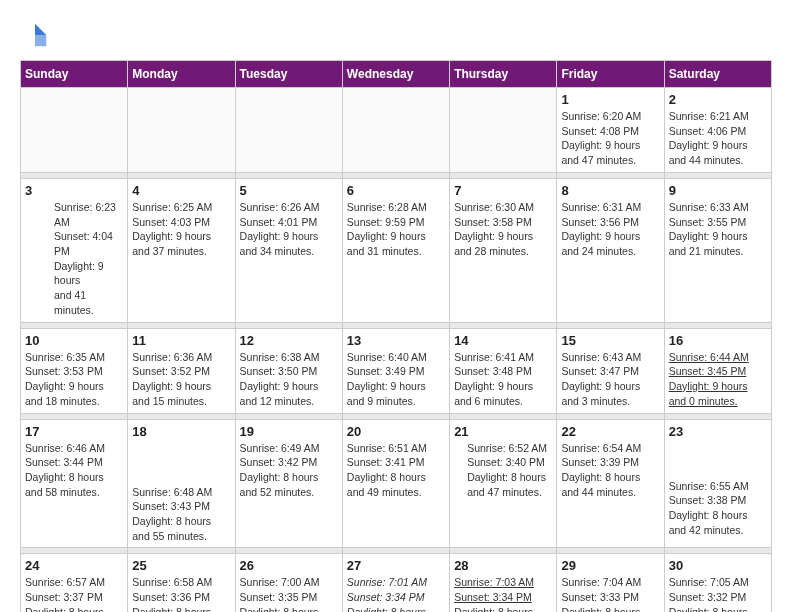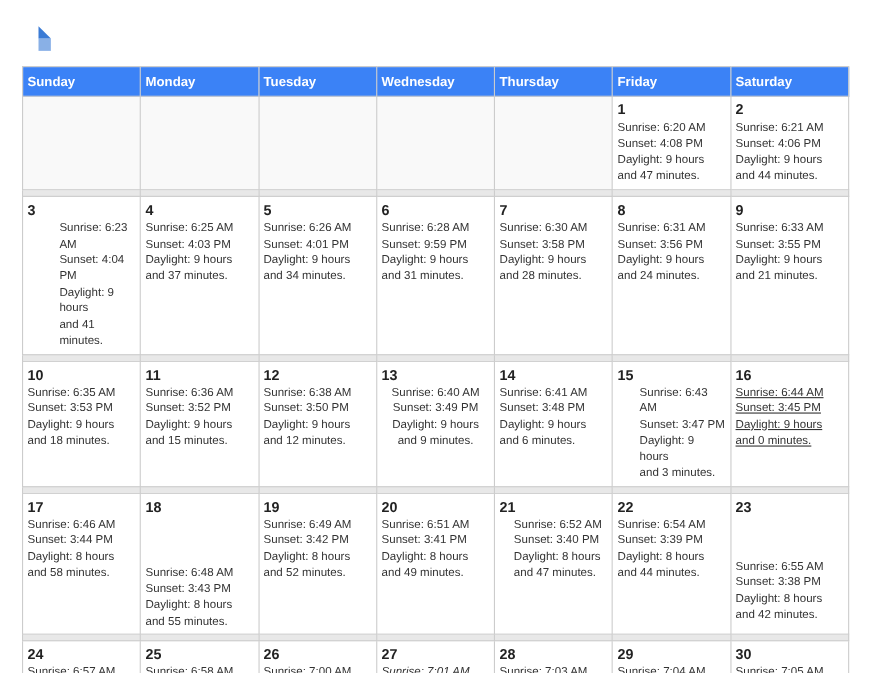--- a/index.html
+++ b/index.html
@@ -51,21 +51,21 @@
     .subtitle {
       font-size: 16px;
       color: #555;
     }
     .calendar {
       width: 100%;
       border-collapse: collapse;
       font-size: 11px;
     }
     .calendar th {
-      background-color: #3b82f6;
+      background-color: #701a75;
       color: #fff;
       padding: 6px 4px;
       text-align: left;
       font-size: 12px;
       font-weight: bold;
       border: 1px solid #ccc;
     }
     .calendar td {
       border: 1px solid #ccc;
       vertical-align: top;
@@ -236,35 +236,35 @@
         </td>
         <td>
           <span class="day-num">12</span>
           <div class="day-info" style="white-space: pre-line;">Sunrise: 6:38 AM
 Sunset: 3:50 PM
 Daylight: 9 hours
 and 12 minutes.</div>
         </td>
         <td>
           <span class="day-num">13</span>
-          <div class="day-info" style="white-space: pre-line; text-align: center;">Sunrise: 6:40 AM
+          <div class="day-info" style="white-space: pre-line;">Sunrise: 6:40 AM
 Sunset: 3:49 PM
 Daylight: 9 hours
 and 9 minutes.</div>
         </td>
         <td>
           <span class="day-num">14</span>
           <div class="day-info" style="white-space: pre-line;">Sunrise: 6:41 AM
 Sunset: 3:48 PM
 Daylight: 9 hours
 and 6 minutes.</div>
         </td>
         <td>
           <span class="day-num">15</span>
-          <div class="day-info" style="white-space: pre-line; margin-left: 20px;">Sunrise: 6:43 AM
+          <div class="day-info" style="white-space: pre-line;">Sunrise: 6:43 AM
 Sunset: 3:47 PM
 Daylight: 9 hours
 and 3 minutes.</div>
         </td>
         <td>
           <span class="day-num">16</span>
           <div class="day-info" style="white-space: pre-line; text-decoration: underline;">Sunrise: 6:44 AM
 Sunset: 3:45 PM
 Daylight: 9 hours
 and 0 minutes.</div>

